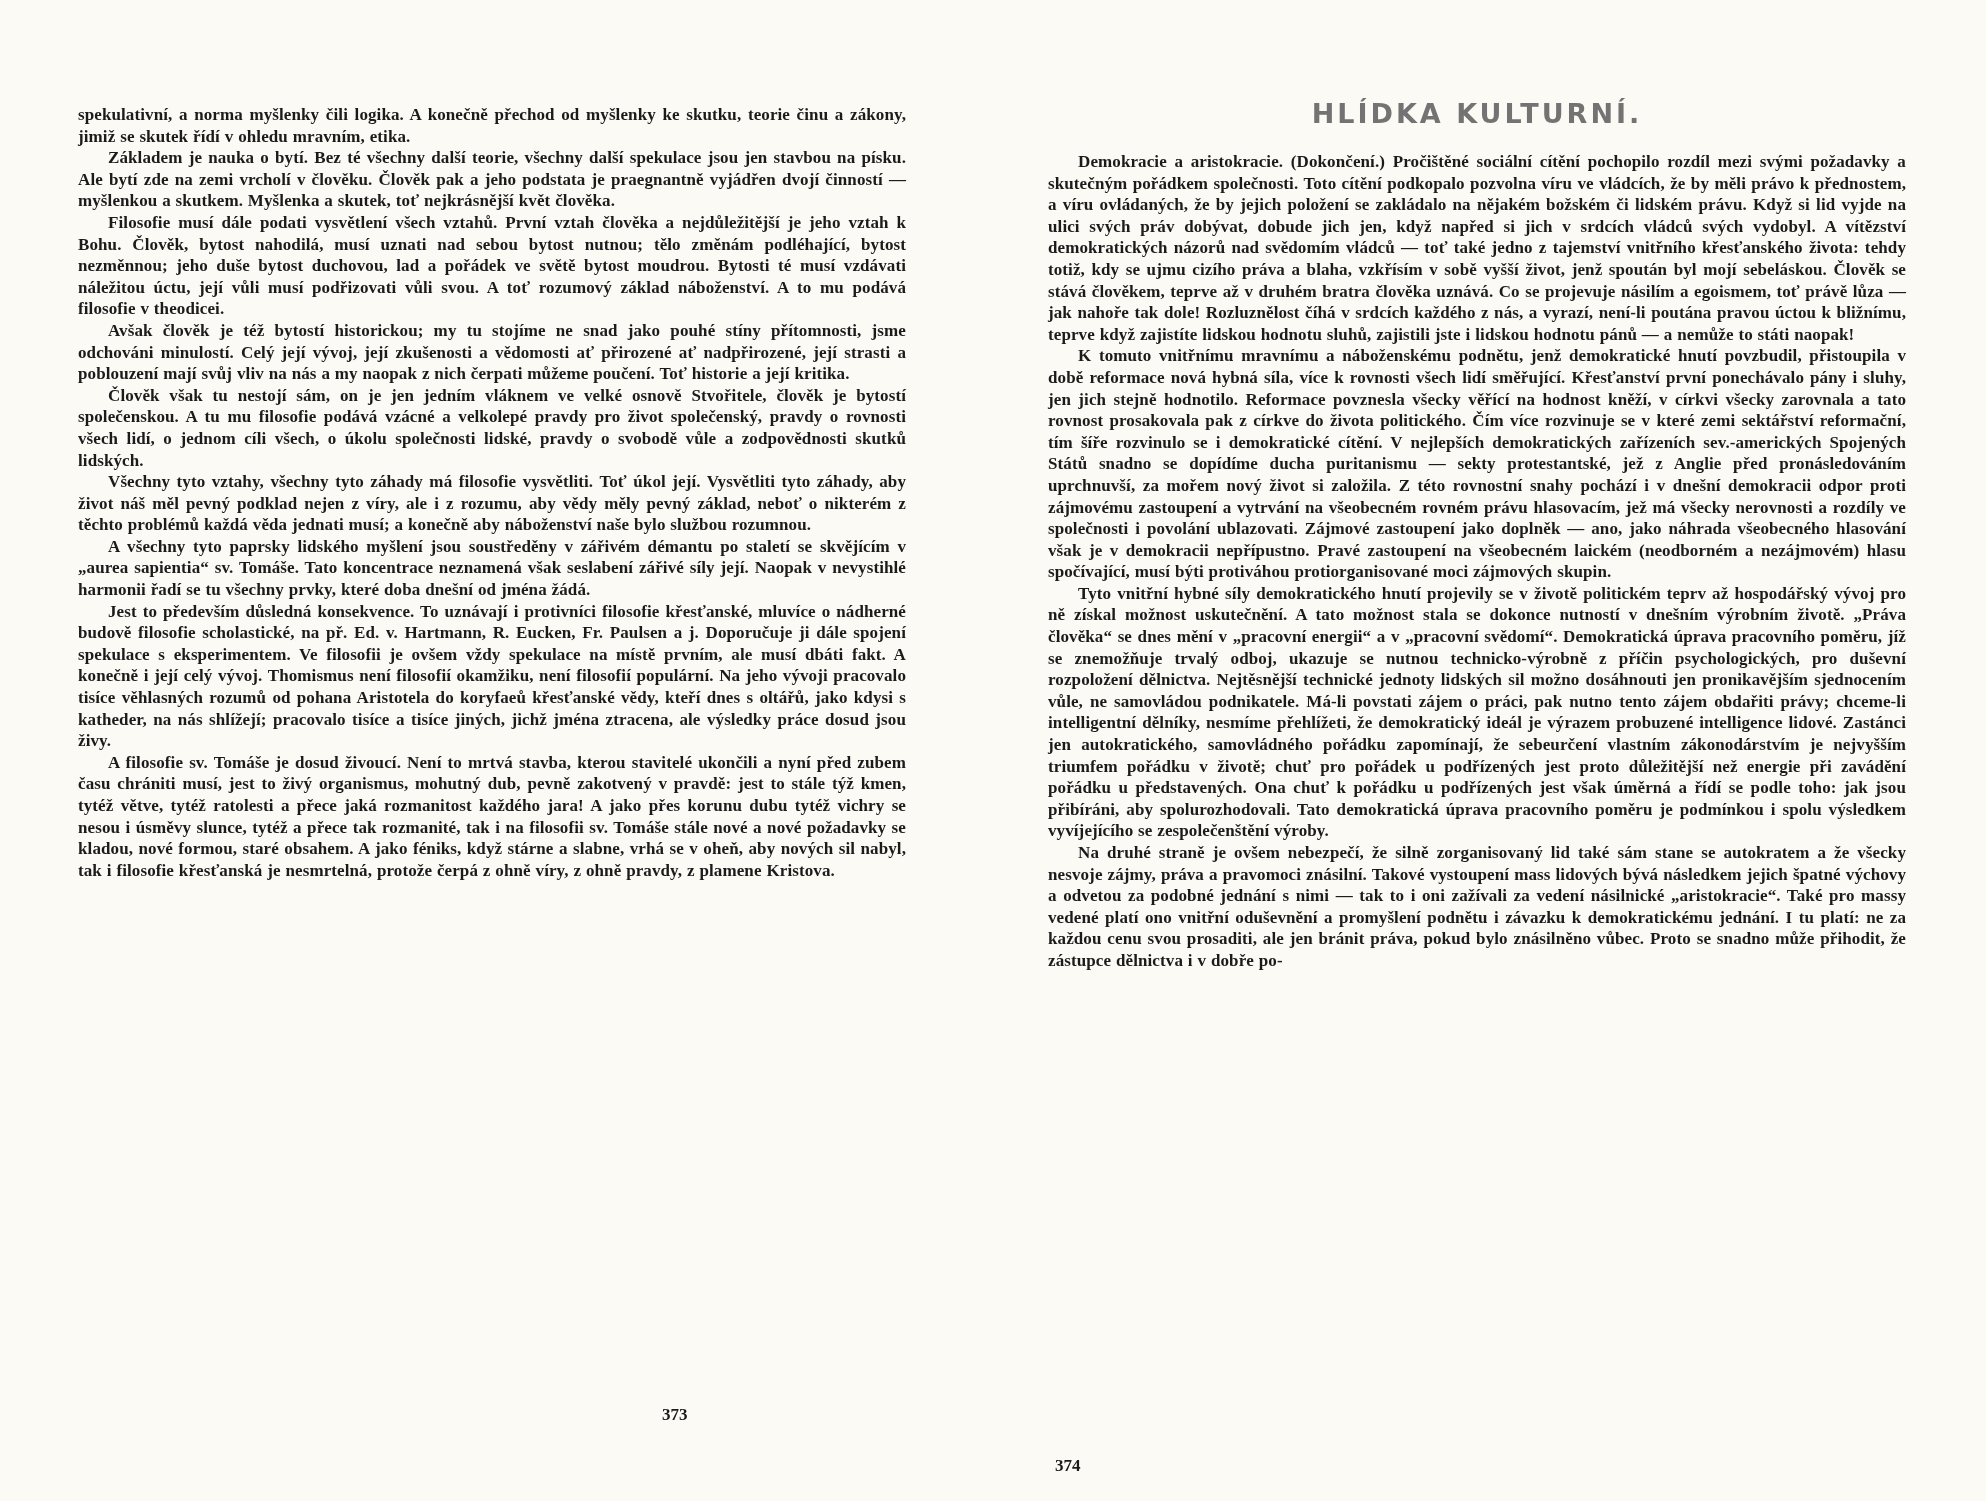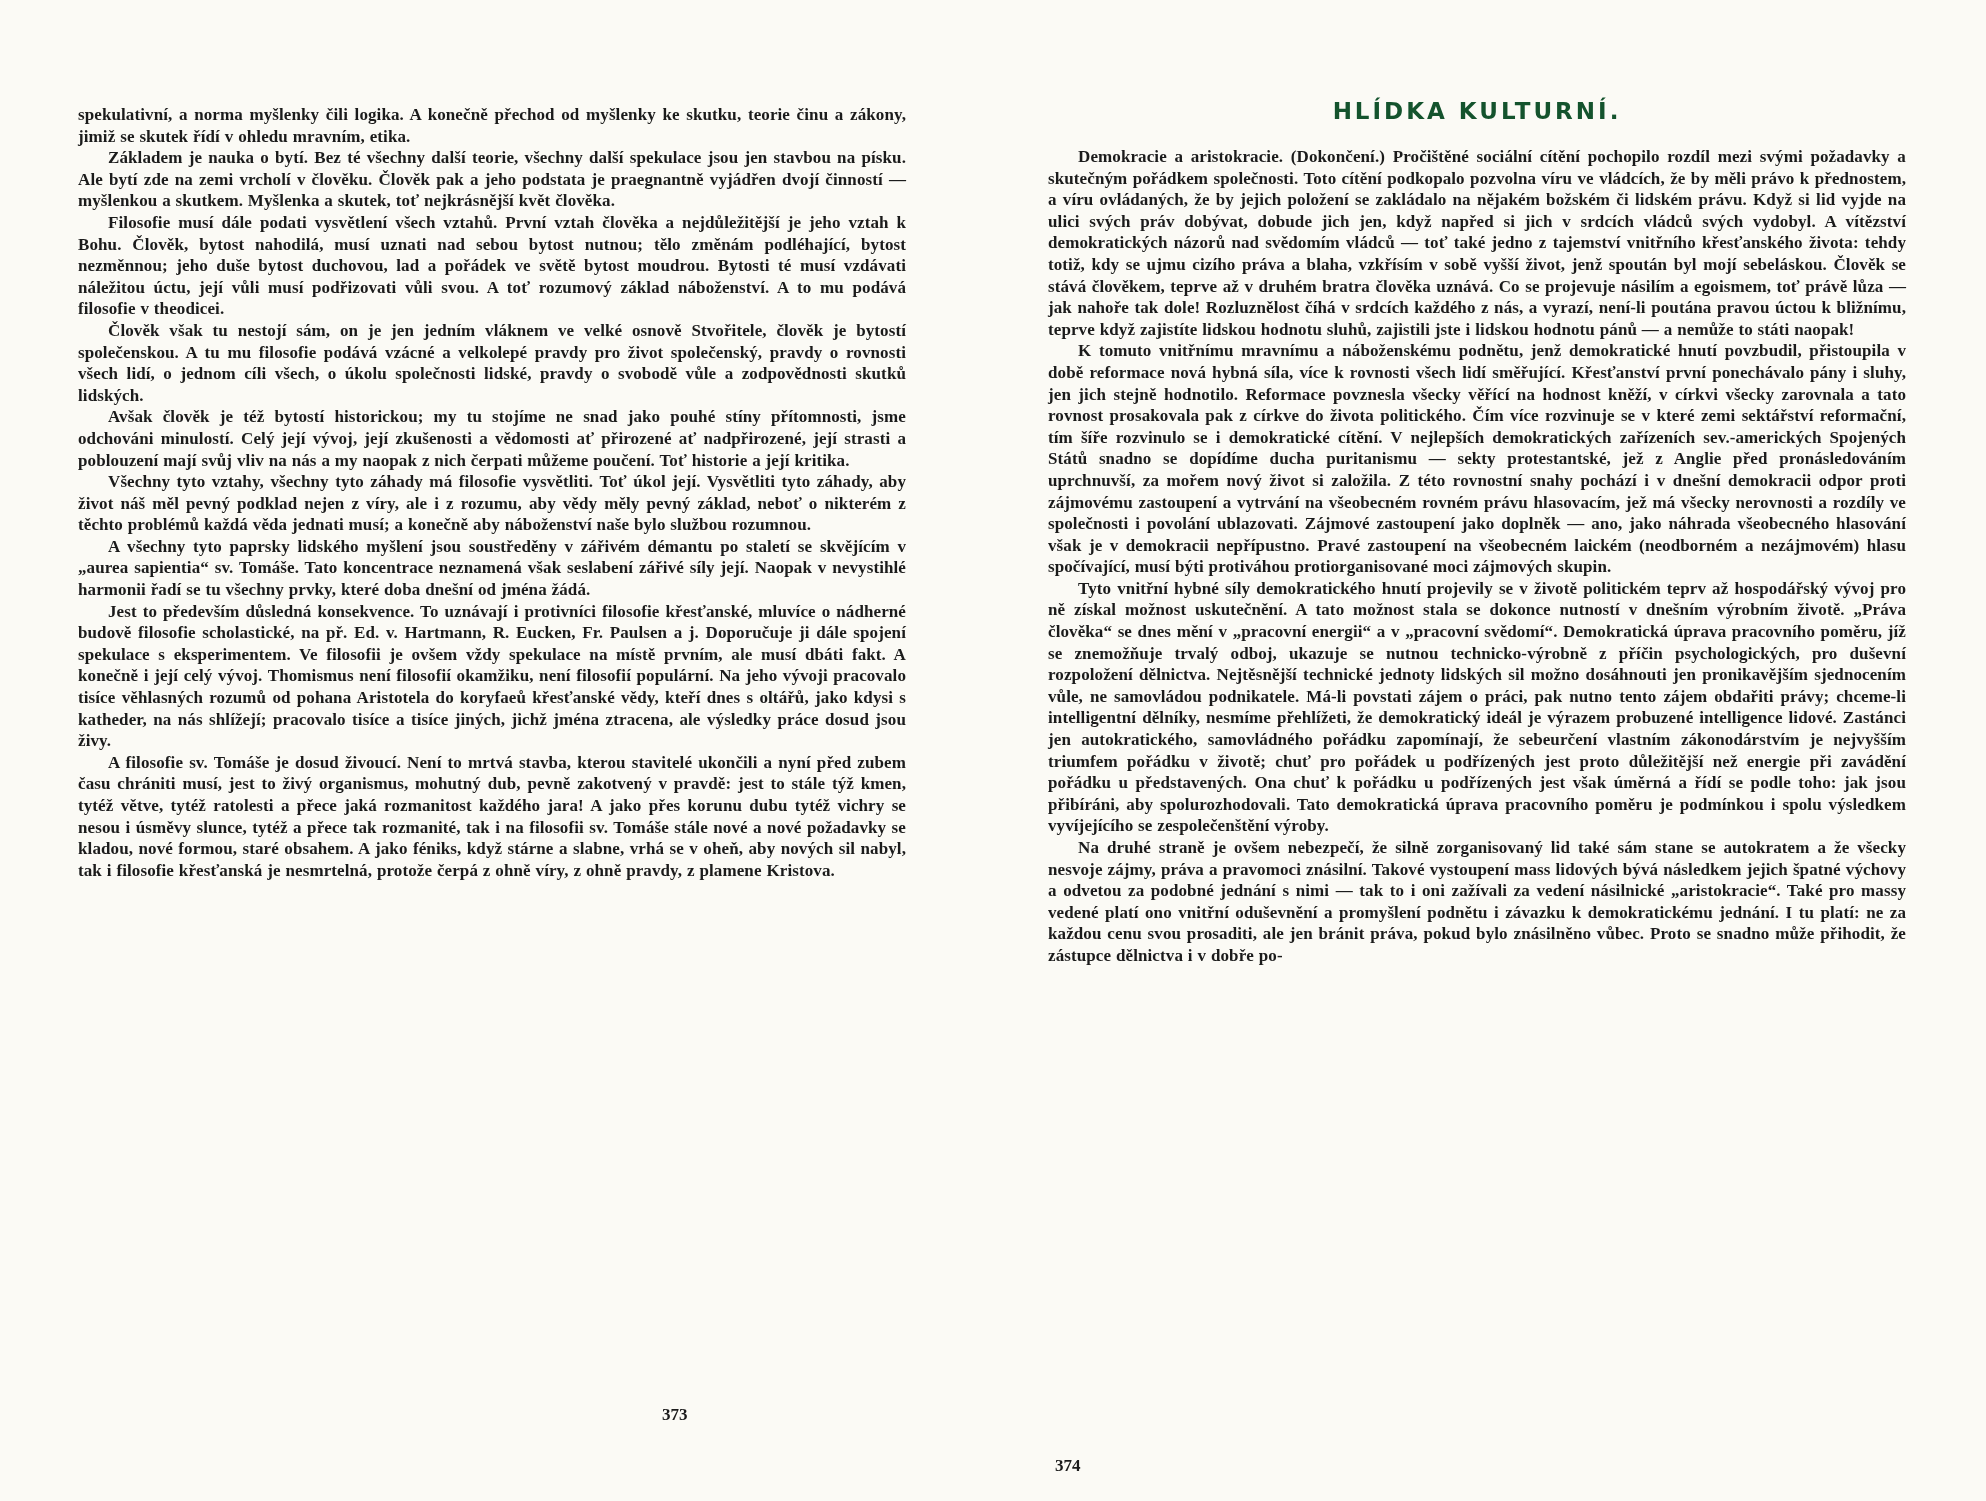--- a/index.html
+++ b/index.html
@@ -32,45 +32,45 @@
     line-height: 21.6px;
     font-weight: bold;
     letter-spacing: 0.1px;
     word-spacing: 0.5px;
   }
   p.noindent { text-indent: 0; }
   h1.kulturni {
     margin: 0 0 22px 0;
     text-align: center;
     font-family: "DejaVu Sans", sans-serif;
-    font-size: 23px;
+    font-size: 27px;
     font-weight: bold;
     letter-spacing: 3px;
-    color: #14532d;
+    color: #737373;
   }
   .pagenum {
     position: absolute;
     font-size: 17px;
     font-weight: bold;
     color: #1b1b1b;
   }
   .pagenum.p373 { left: 662px; top: 1405px; text-align: center; }
   .pagenum.p374 { left: 1055px; top: 1456px; }
 </style>
 </head>
 <body>
 
 <div class="spread">
 
   <div class="col left">
     <p class="noindent">spekulativní, a norma myšlenky čili logika. A konečně přechod od myšlenky ke skutku, teorie činu a zákony, jimiž se skutek řídí v ohledu mravním, etika.</p>
     <p>Základem je nauka o bytí. Bez té všechny další teorie, všechny další spekulace jsou jen stavbou na písku. Ale bytí zde na zemi vrcholí v člověku. Člověk pak a jeho podstata je praegnantně vyjádřen dvojí činností — myšlenkou a skutkem. Myšlenka a skutek, toť nejkrásnější květ člověka.</p>
     <p>Filosofie musí dále podati vysvětlení všech vztahů. První vztah člověka a nejdůležitější je jeho vztah k Bohu. Člověk, bytost nahodilá, musí uznati nad sebou bytost nutnou; tělo změnám podléhající, bytost nezměnnou; jeho duše bytost duchovou, lad a pořádek ve světě bytost moudrou. Bytosti té musí vzdávati náležitou úctu, její vůli musí podřizovati vůli svou. A toť rozumový základ náboženství. A to mu podává filosofie v theodicei.</p>
+    <p>Avšak člověk je též bytostí historickou; my tu stojíme ne snad jako pouhé stíny přítomnosti, jsme odchováni minulostí. Celý její vývoj, její zkušenosti a vědomosti ať přirozené ať nadpřirozené, její strasti a poblouzení mají svůj vliv na nás a my naopak z nich čerpati můžeme poučení. Toť historie a její kritika.</p>
     <p>Člověk však tu nestojí sám, on je jen jedním vláknem ve velké osnově Stvořitele, člověk je bytostí společenskou. A tu mu filosofie podává vzácné a velkolepé pravdy pro život společenský, pravdy o rovnosti všech lidí, o jednom cíli všech, o úkolu společnosti lidské, pravdy o svobodě vůle a zodpovědnosti skutků lidských.</p>
-    <p>Avšak člověk je též bytostí historickou; my tu stojíme ne snad jako pouhé stíny přítomnosti, jsme odchováni minulostí. Celý její vývoj, její zkušenosti a vědomosti ať přirozené ať nadpřirozené, její strasti a poblouzení mají svůj vliv na nás a my naopak z nich čerpati můžeme poučení. Toť historie a její kritika.</p>
     <p>Všechny tyto vztahy, všechny tyto záhady má filosofie vysvětliti. Toť úkol její. Vysvětliti tyto záhady, aby život náš měl pevný podklad nejen z víry, ale i z rozumu, aby vědy měly pevný základ, neboť o nikterém z těchto problémů každá věda jednati musí; a konečně aby náboženství naše bylo službou rozumnou.</p>
     <p>A všechny tyto paprsky lidského myšlení jsou soustředěny v zářivém démantu po staletí se skvějícím v „aurea sapientia“ sv. Tomáše. Tato koncentrace neznamená však seslabení zářivé síly její. Naopak v nevystihlé harmonii řadí se tu všechny prvky, které doba dnešní od jména žádá.</p>
     <p>Jest to především důsledná konsekvence. To uznávají i protivníci filosofie křesťanské, mluvíce o nádherné budově filosofie scholastické, na př. Ed. v. Hartmann, R. Eucken, Fr. Paulsen a j. Doporučuje ji dále spojení spekulace s eksperimentem. Ve filosofii je ovšem vždy spekulace na místě prvním, ale musí dbáti fakt. A konečně i její celý vývoj. Thomismus není filosofií okamžiku, není filosofií populární. Na jeho vývoji pracovalo tisíce věhlasných rozumů od pohana Aristotela do koryfaeů křesťanské vědy, kteří dnes s oltářů, jako kdysi s katheder, na nás shlížejí; pracovalo tisíce a tisíce jiných, jichž jména ztracena, ale výsledky práce dosud jsou živy.</p>
     <p>A filosofie sv. Tomáše je dosud živoucí. Není to mrtvá stavba, kterou stavitelé ukončili a nyní před zubem času chrániti musí, jest to živý organismus, mohutný dub, pevně zakotvený v pravdě: jest to stále týž kmen, tytéž větve, tytéž ratolesti a přece jaká rozmanitost každého jara! A jako přes korunu dubu tytéž vichry se nesou i úsměvy slunce, tytéž a přece tak rozmanité, tak i na filosofii sv. Tomáše stále nové a nové požadavky se kladou, nové formou, staré obsahem. A jako féniks, když stárne a slabne, vrhá se v oheň, aby nových sil nabyl, tak i filosofie křesťanská je nesmrtelná, protože čerpá z ohně víry, z ohně pravdy, z plamene Kristova.</p>
   </div>
 
   <div class="col right">
     <h1 class="kulturni">HLÍDKA KULTURNÍ.</h1>
     <p><b>Demokracie a aristokracie.</b> <span>(Dokončení.) Pročištěné sociální cítění pochopilo rozdíl mezi svými požadavky a skutečným pořádkem společnosti. Toto cítění podkopalo pozvolna víru ve vládcích, že by měli právo k přednostem, a víru ovládaných, že by jejich položení se zakládalo na nějakém božském či lidském právu. Když si lid vyjde na ulici svých práv dobývat, dobude jich jen, když napřed si jich v srdcích vládců svých vydobyl. A vítězství demokratických názorů nad svědomím vládců — toť také jedno z tajemství vnitřního křesťanského života: tehdy totiž, kdy se ujmu cizího práva a blaha, vzkřísím v sobě vyšší život, jenž spoután byl mojí sebeláskou. Člověk se stává člověkem, teprve až v druhém bratra člověka uznává. Co se projevuje násilím a egoismem, toť právě lůza — jak nahoře tak dole! Rozluznělost číhá v srdcích každého z nás, a vyrazí, není-li poutána pravou úctou k bližnímu, teprve když zajistíte lidskou hodnotu sluhů, zajistili jste i lidskou hodnotu pánů — a nemůže to státi naopak!</span></p>
     <p>K tomuto vnitřnímu mravnímu a náboženskému podnětu, jenž demokratické hnutí povzbudil, přistoupila v době reformace nová hybná síla, více k rovnosti všech lidí směřující. Křesťanství první ponechávalo pány i sluhy, jen jich stejně hodnotilo. Reformace povznesla všecky věřící na hodnost kněží, v církvi všecky zarovnala a tato rovnost prosakovala pak z církve do života politického. Čím více rozvinuje se v které zemi sektářství reformační, tím šíře rozvinulo se i demokratické cítění. V nejlepších demokratických zařízeních sev.-amerických Spojených Států snadno se dopídíme ducha puritanismu — sekty protestantské, jež z Anglie před pronásledováním uprchnuvší, za mořem nový život si založila. Z této rovnostní snahy pochází i v dnešní demokracii odpor proti zájmovému zastoupení a vytrvání na všeobecném rovném právu hlasovacím, jež má všecky nerovnosti a rozdíly ve společnosti i povolání ublazovati. Zájmové zastoupení jako doplněk — ano, jako náhrada všeobecného hlasování však je v demokracii nepřípustno. Pravé zastoupení na všeobecném laickém (neodborném a nezájmovém) hlasu spočívající, musí býti protiváhou protiorganisované moci zájmových skupin.</p>

